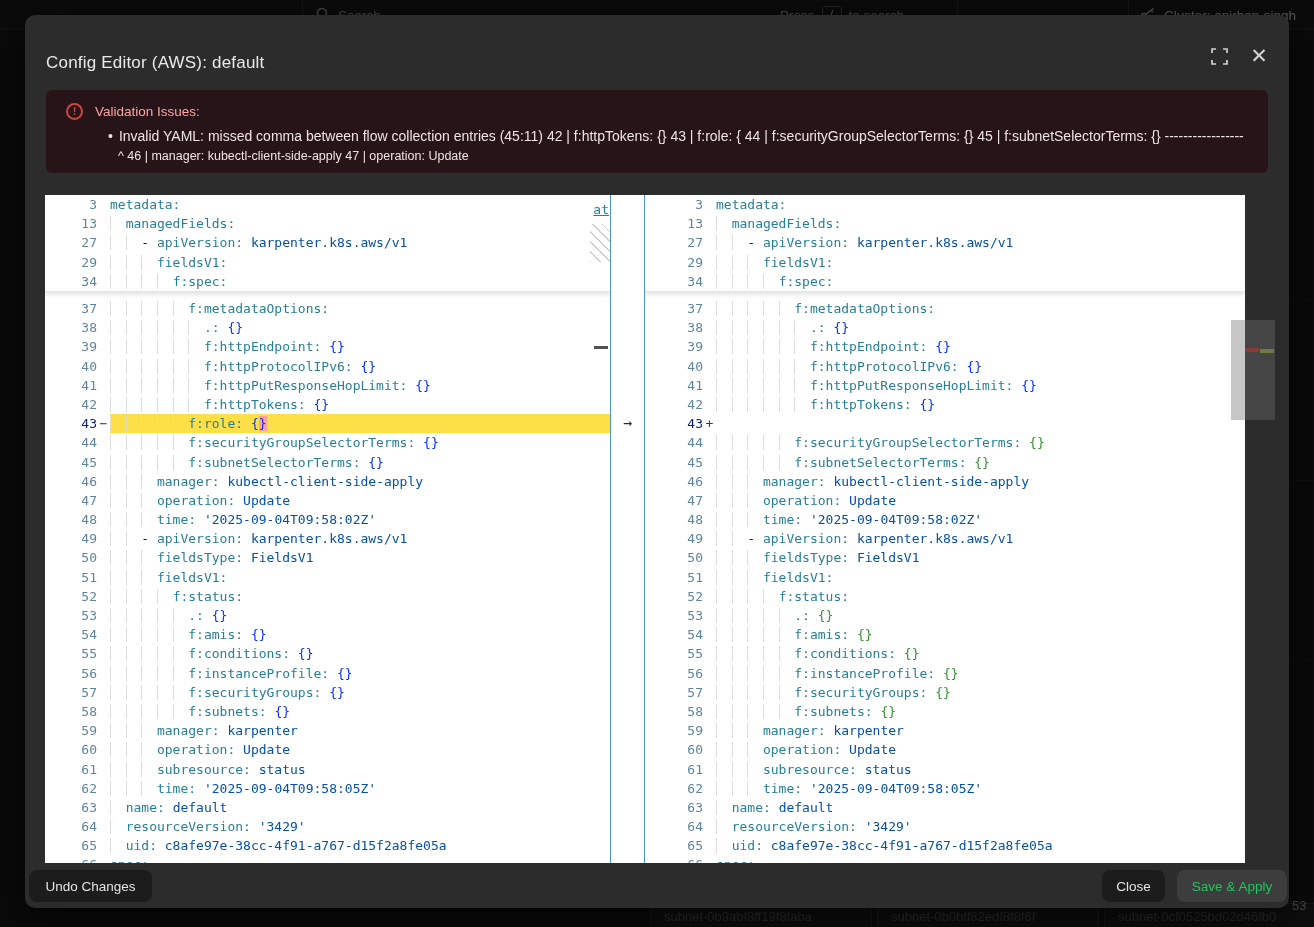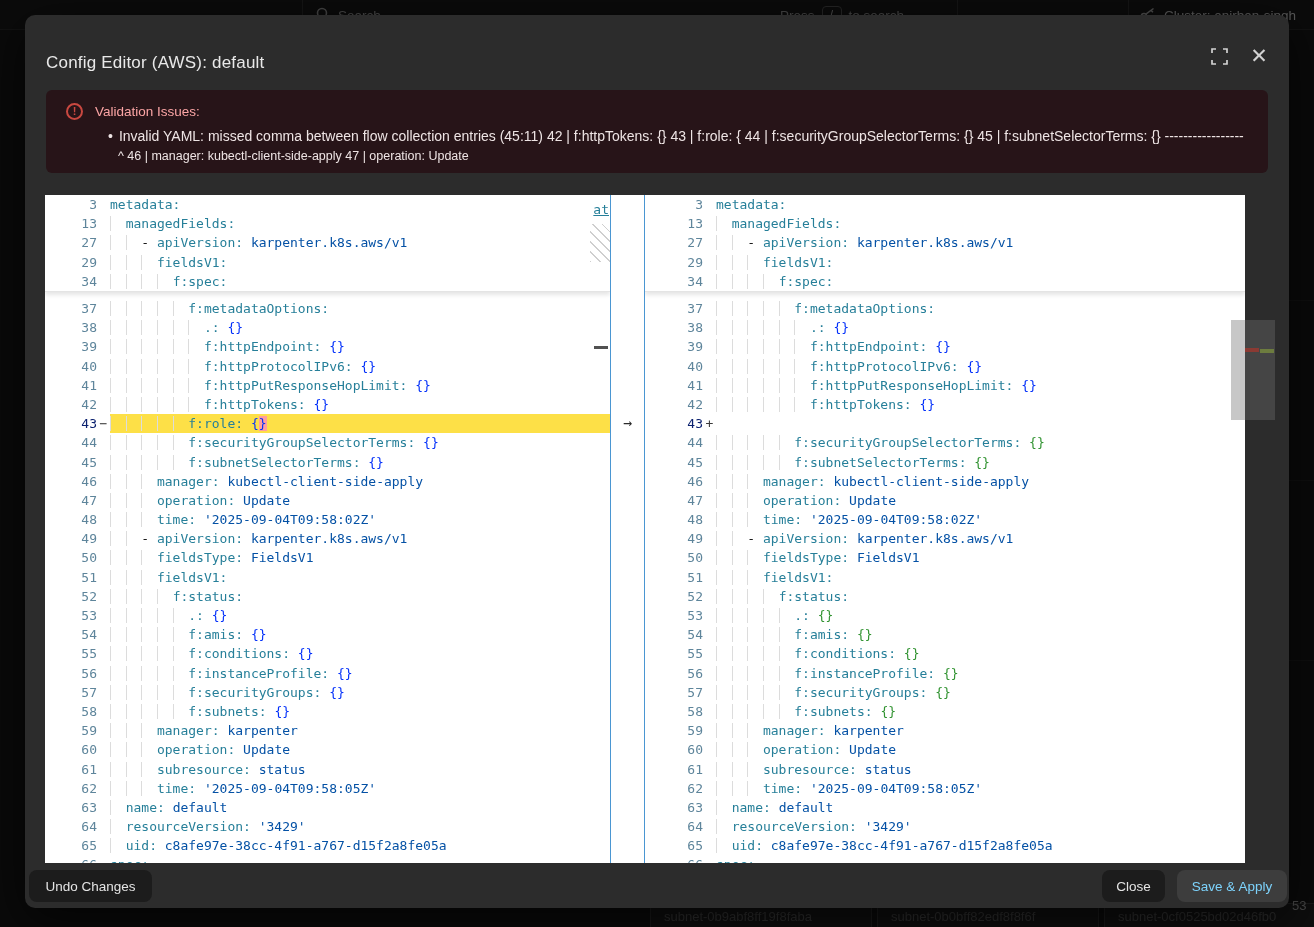--- a/index.html
+++ b/index.html
@@ -100,21 +100,21 @@
              background:rgba(255,255,255,.12); }
   .ov-red   { position:absolute; left:0; top:153px; width:14px; height:4px; background:#8b3a33; }
   .ov-green { position:absolute; left:15px; top:154px; width:14px; height:4px; background:#6d7c3f; }
 
   
   .btn { position:absolute; top:855px; height:32px; border:none; border-radius:8px;
          font-family:"Liberation Sans", sans-serif; font-size:13.5px; cursor:pointer; }
   .btn-dark { background:#1c1c1c; color:#e4e4e4; }
   .btn-undo { left:4px;  width:123px; }
   .btn-close{ left:1077px; width:63px; }
-  .btn-save { left:1152px; width:110px; background:#3d3d3d; color:#7dd3fc; cursor:default; }
+  .btn-save { left:1152px; width:110px; background:#3d3d3d; color:#22c55e; cursor:default; }
 </style>
 </head>
 <body>
 
 <div id="stage">
 
   <div class="topbar">
     <div class="tb-sep" style="left:302px"></div>
     <div class="tb-sep" style="left:957px"></div>
     <div class="tb-sep" style="left:1128px"></div>

